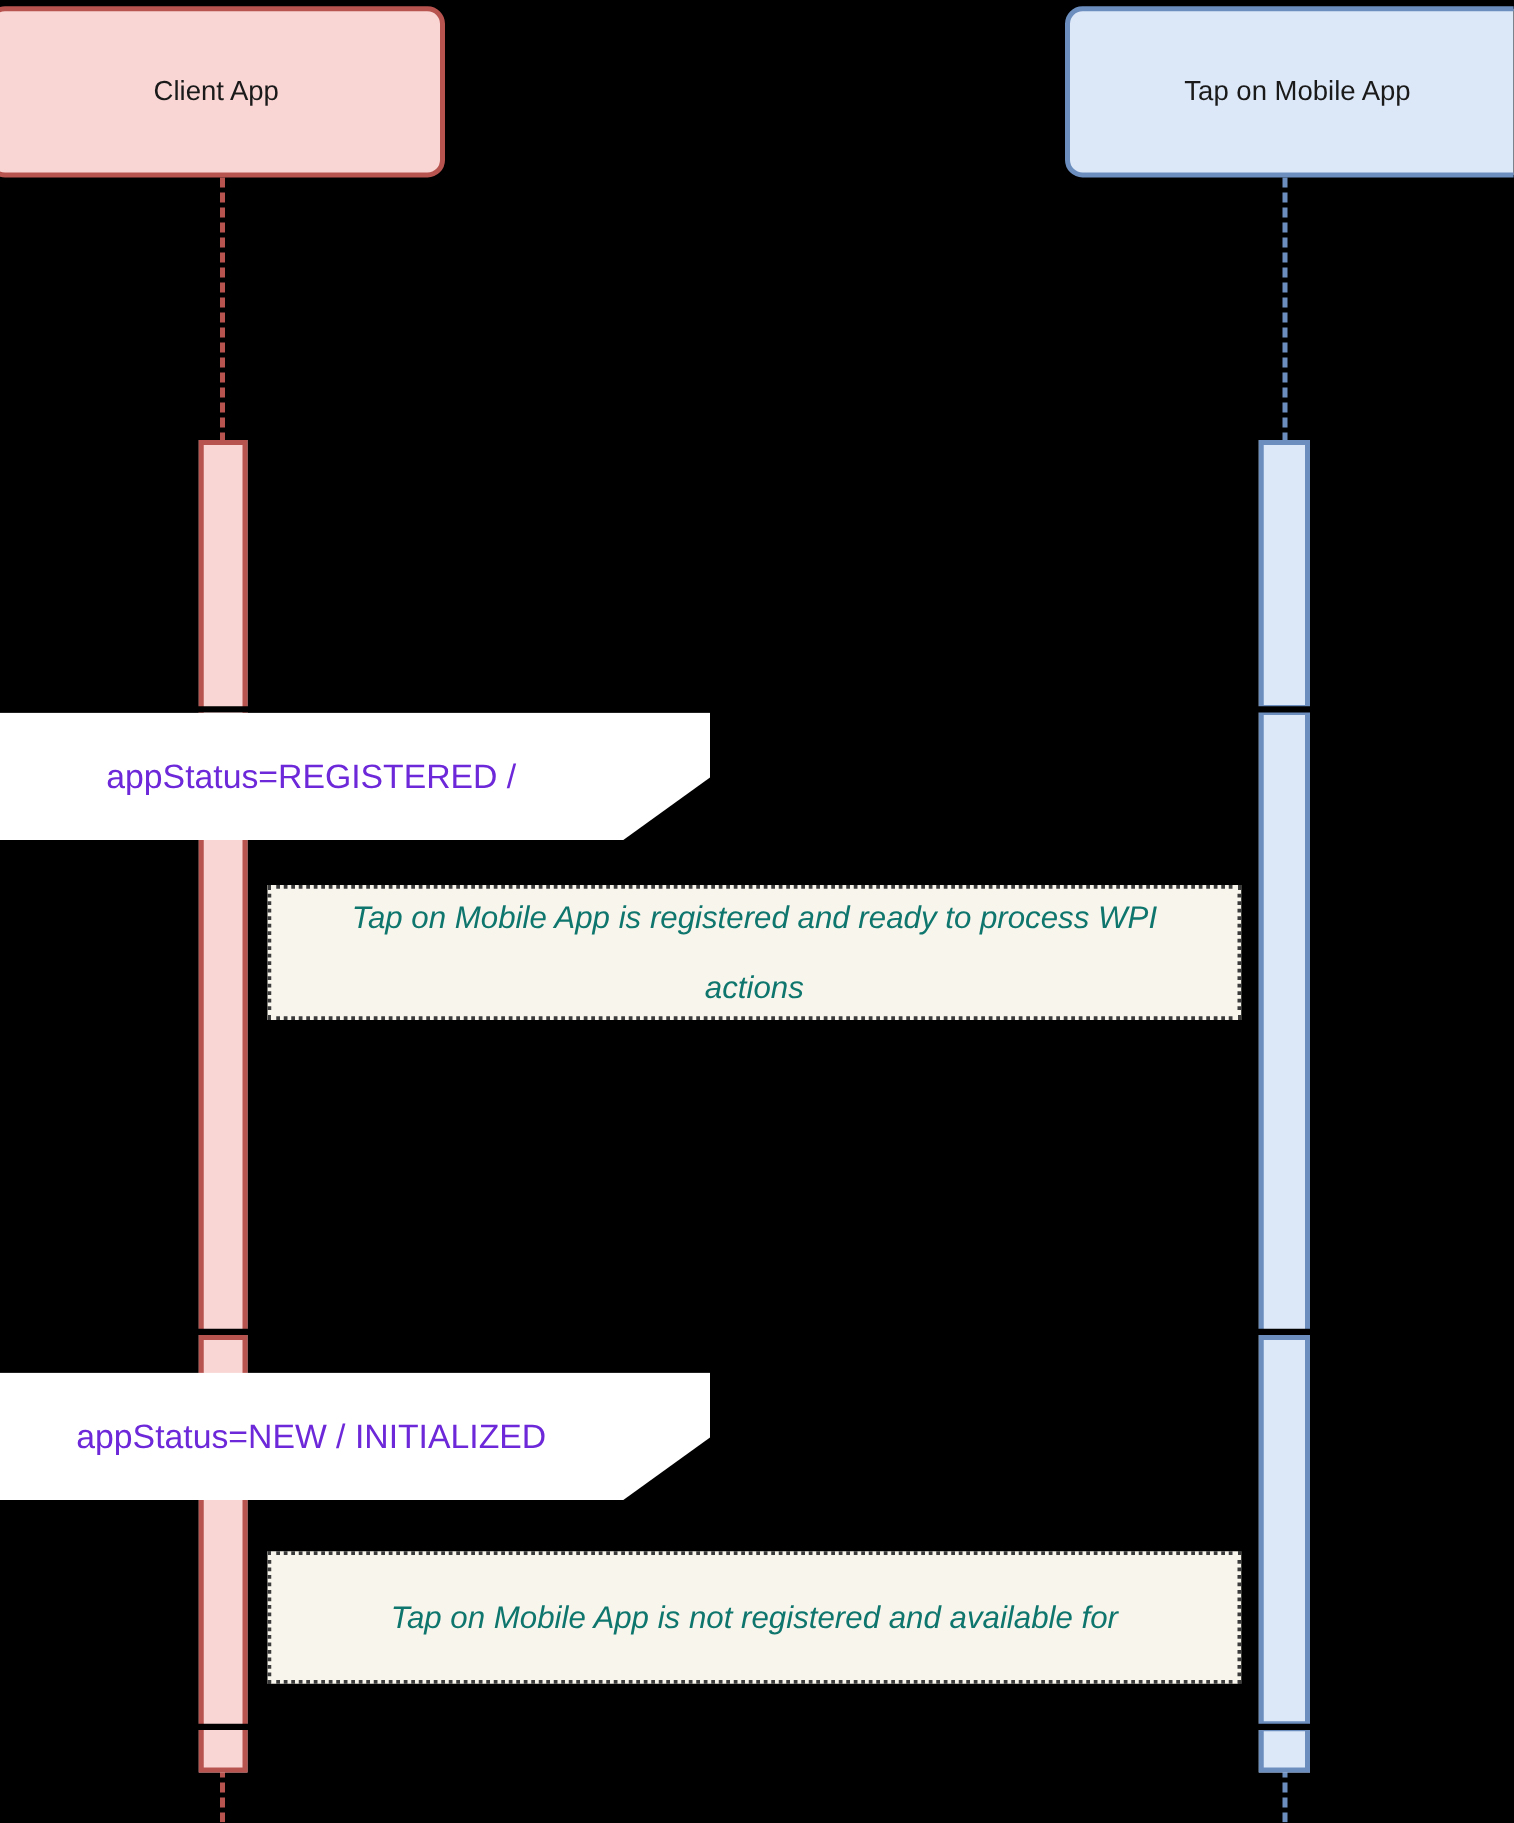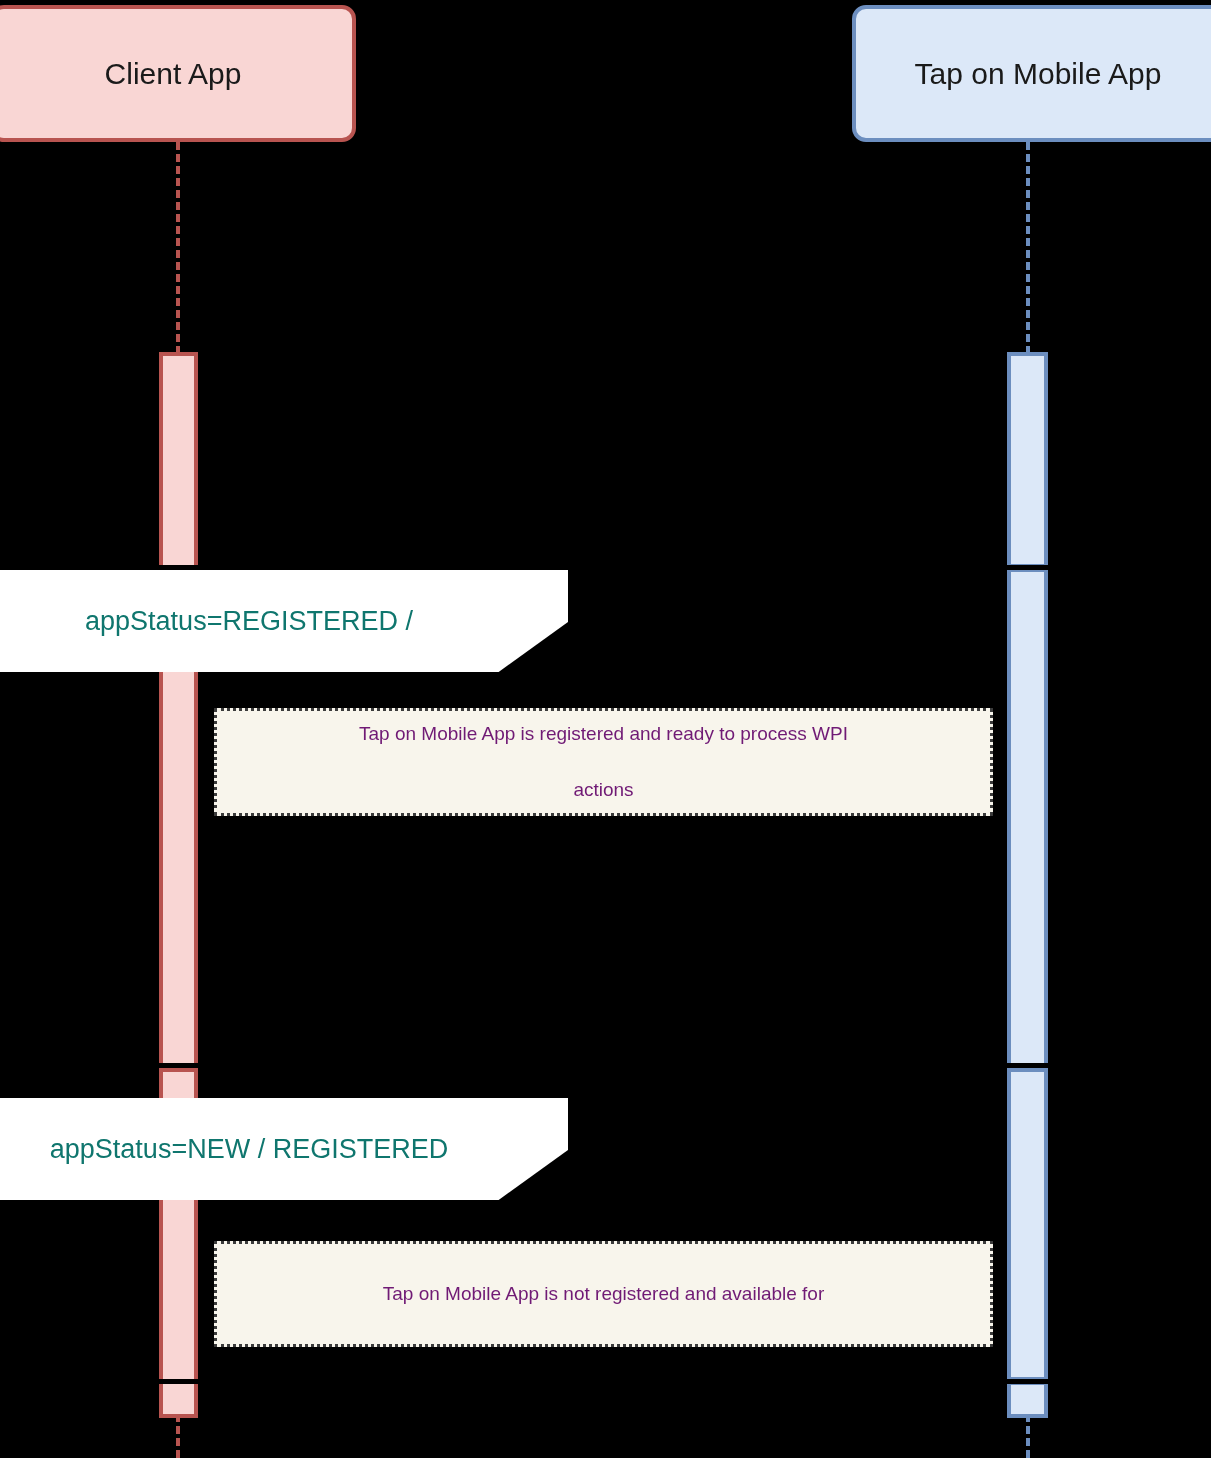--- a/index.html
+++ b/index.html
@@ -21,21 +21,21 @@
   .participant {
     position: absolute;
     box-sizing: border-box;
     border-radius: 14px;
     display: flex;
     align-items: center;
     justify-content: center;
     text-align: center;
   }
   .participant-label {
-    font-size: 30px;
+    font-size: 22px;
     color: #1a1a1a;
     line-height: 1.2;
     white-space: nowrap;
   }
   .p-client {
     left: -10px;
     top: 5px;
     width: 366px;
     height: 137px;
     background: #f9d6d4;
@@ -96,40 +96,41 @@
     align-items: center;
     justify-content: center;
     text-align: center;
     z-index: 8;
     color: #000000;
   }
   .alt-label-text {
     font-size: 27px;
     line-height: 54px;
     padding: 0 20px 0 0;
-    color: #0f766e;
+    color: #6d28d9;
   }
 
   
   .note {
     position: absolute;
     box-sizing: border-box;
     background: #f8f5ec;
     border: 3px dotted #3b3b3b;
     display: flex;
     align-items: center;
     justify-content: center;
     text-align: center;
     z-index: 7;
   }
   .note-text {
-    font-size: 19px;
+    font-size: 25px;
     line-height: 56px;
-    color: #701a75;
+    color: #0f766e;
     padding: 0 16px;
+    font-style: italic;
   }
 </style>
 </head>
 <body>
 
 <div id="canvas">
 
   <div class="lifeline ll-client" style="top:142px; height:1316px;"></div>
   <div class="lifeline ll-tap" style="top:142px; height:1316px;"></div>
 
@@ -155,21 +156,21 @@
   <div class="note" style="left:214px; top:708px; width:779px; height:108px;">
     <div style="display:flex; flex-direction:column; align-items:center; justify-content:center; width:100%;">
       <span class="note-text">Tap on Mobile App is registered and ready to process WPI</span>
       <span class="note-text">actions</span>
     </div>
   </div>
 
   <div class="alt-label" style="left:-10px; top:1098px; width:578px; height:102px;
               clip-path: polygon(0 0, 100% 0, 100% 51%, 88% 100%, 0 100%);">
     <div style="display:flex; flex-direction:column; align-items:center; justify-content:center; width:100%; padding-right:40px;">
-      <span class="alt-label-text">appStatus=NEW / REGISTERED</span>
+      <span class="alt-label-text">appStatus=NEW / INITIALIZED</span>
     </div>
   </div>
 
   <div class="note" style="left:214px; top:1241px; width:779px; height:106px;">
     <div style="display:flex; flex-direction:row; align-items:center; justify-content:center; width:100%;">
       <span class="note-text">Tap on Mobile App is not registered and available for</span>
     </div>
   </div>
 
   <div class="participant p-client">

